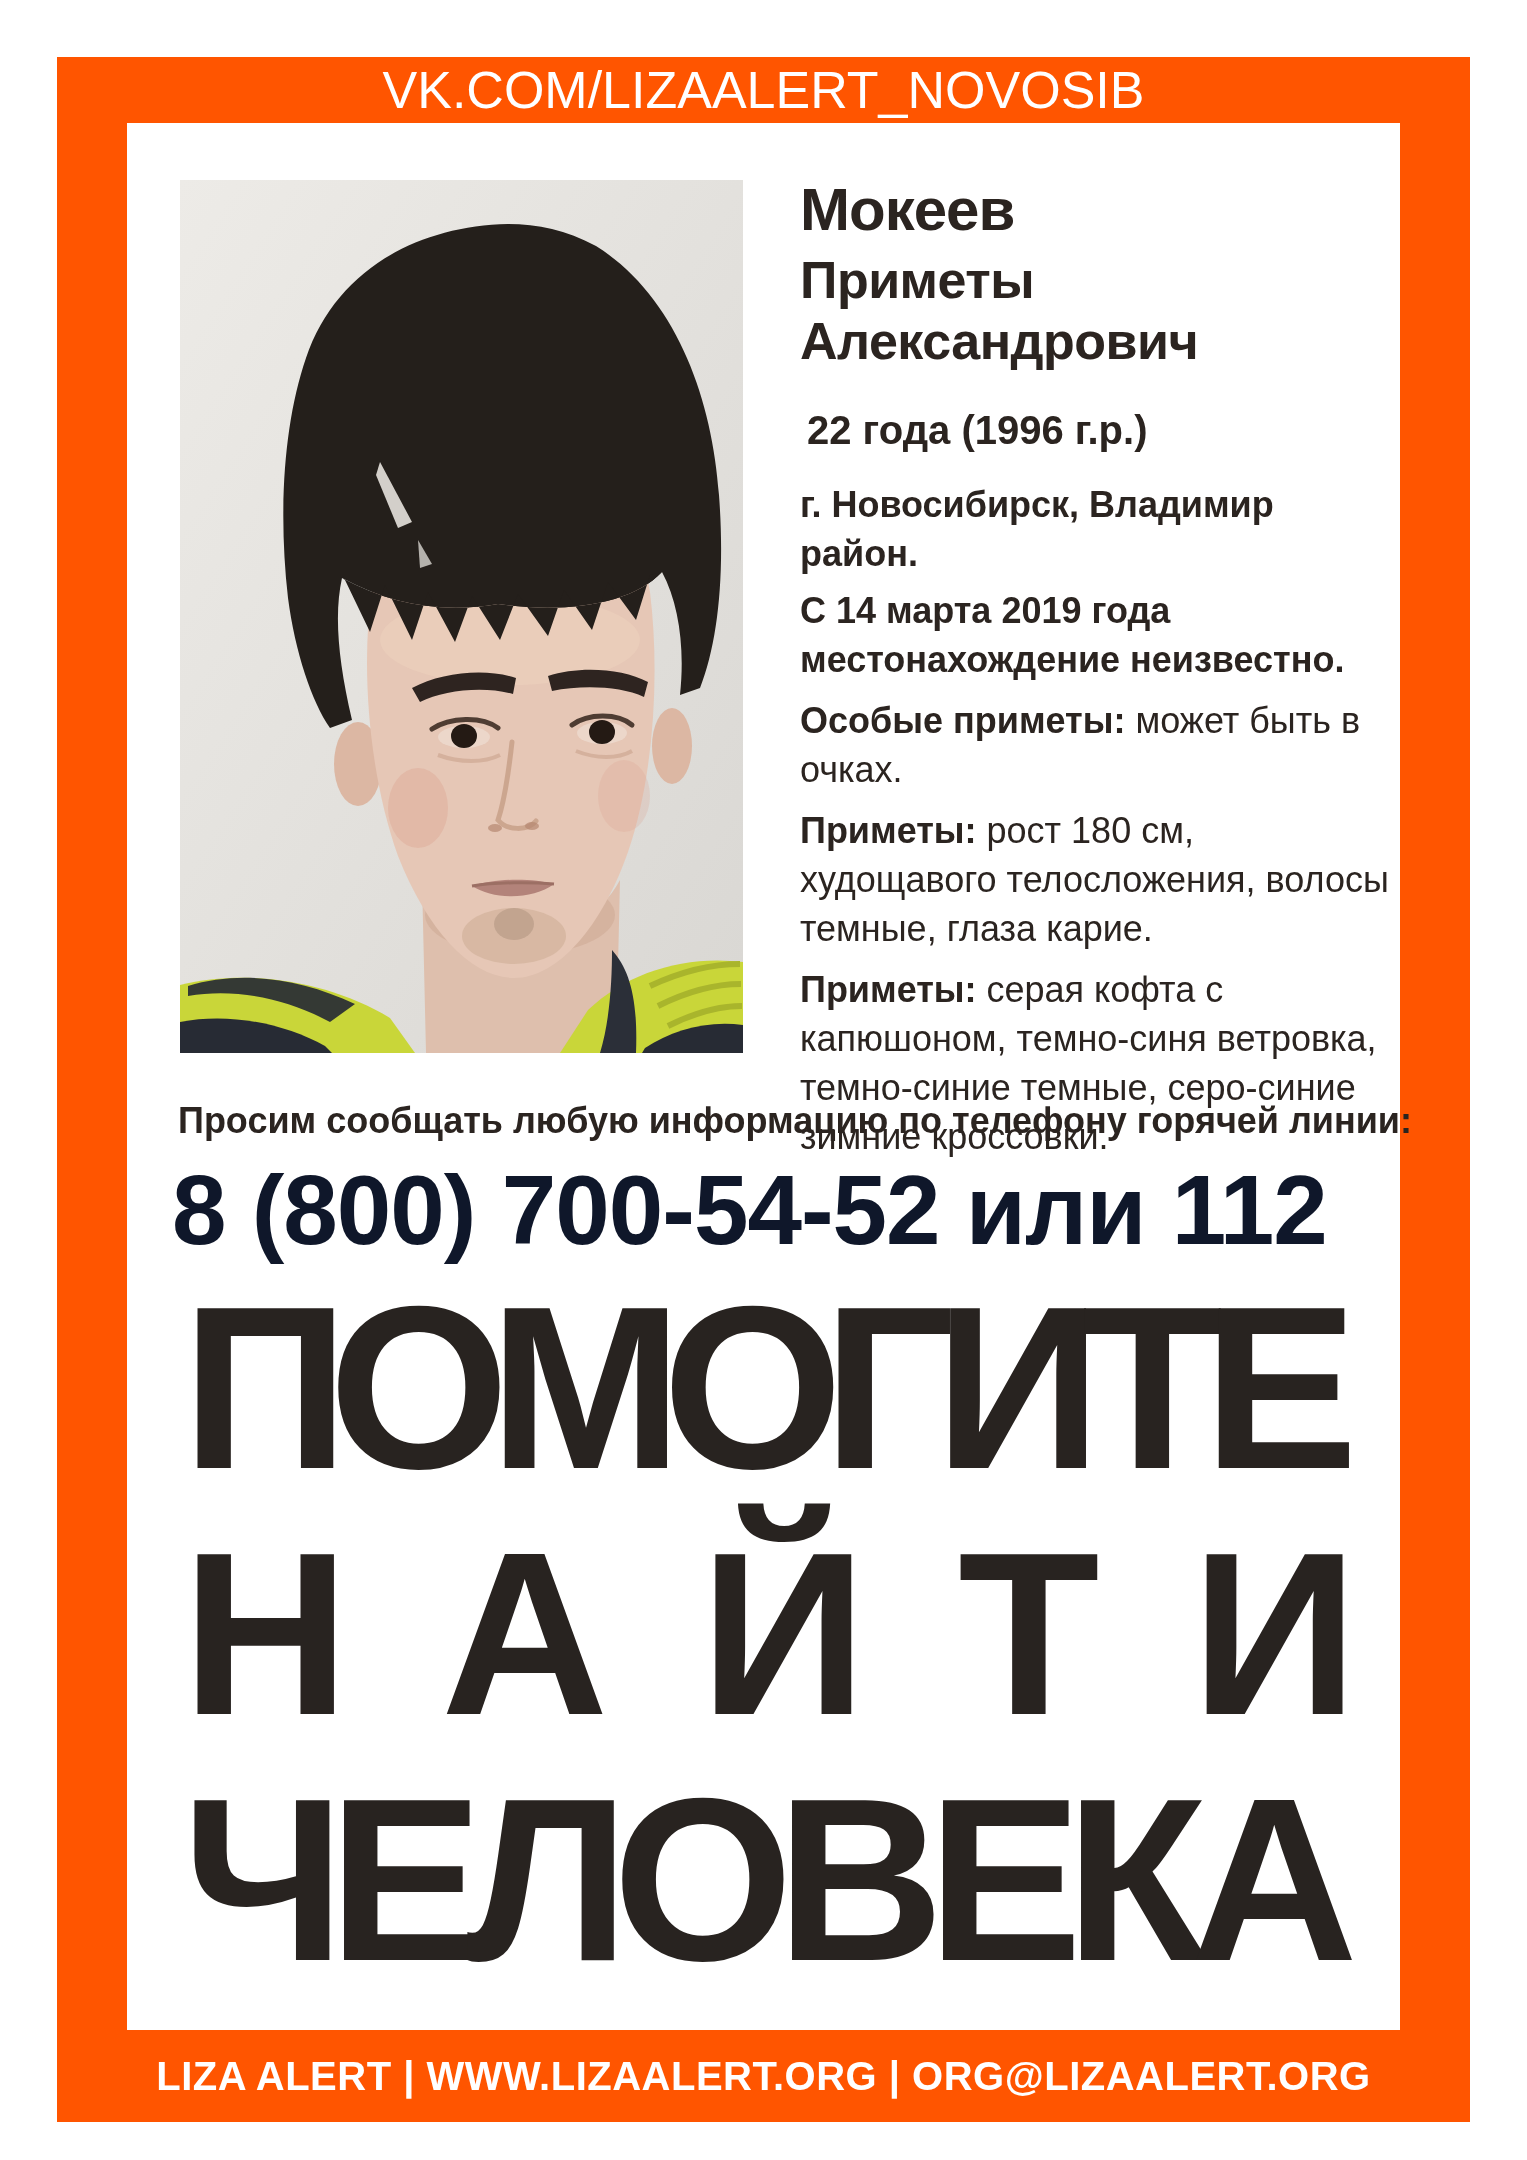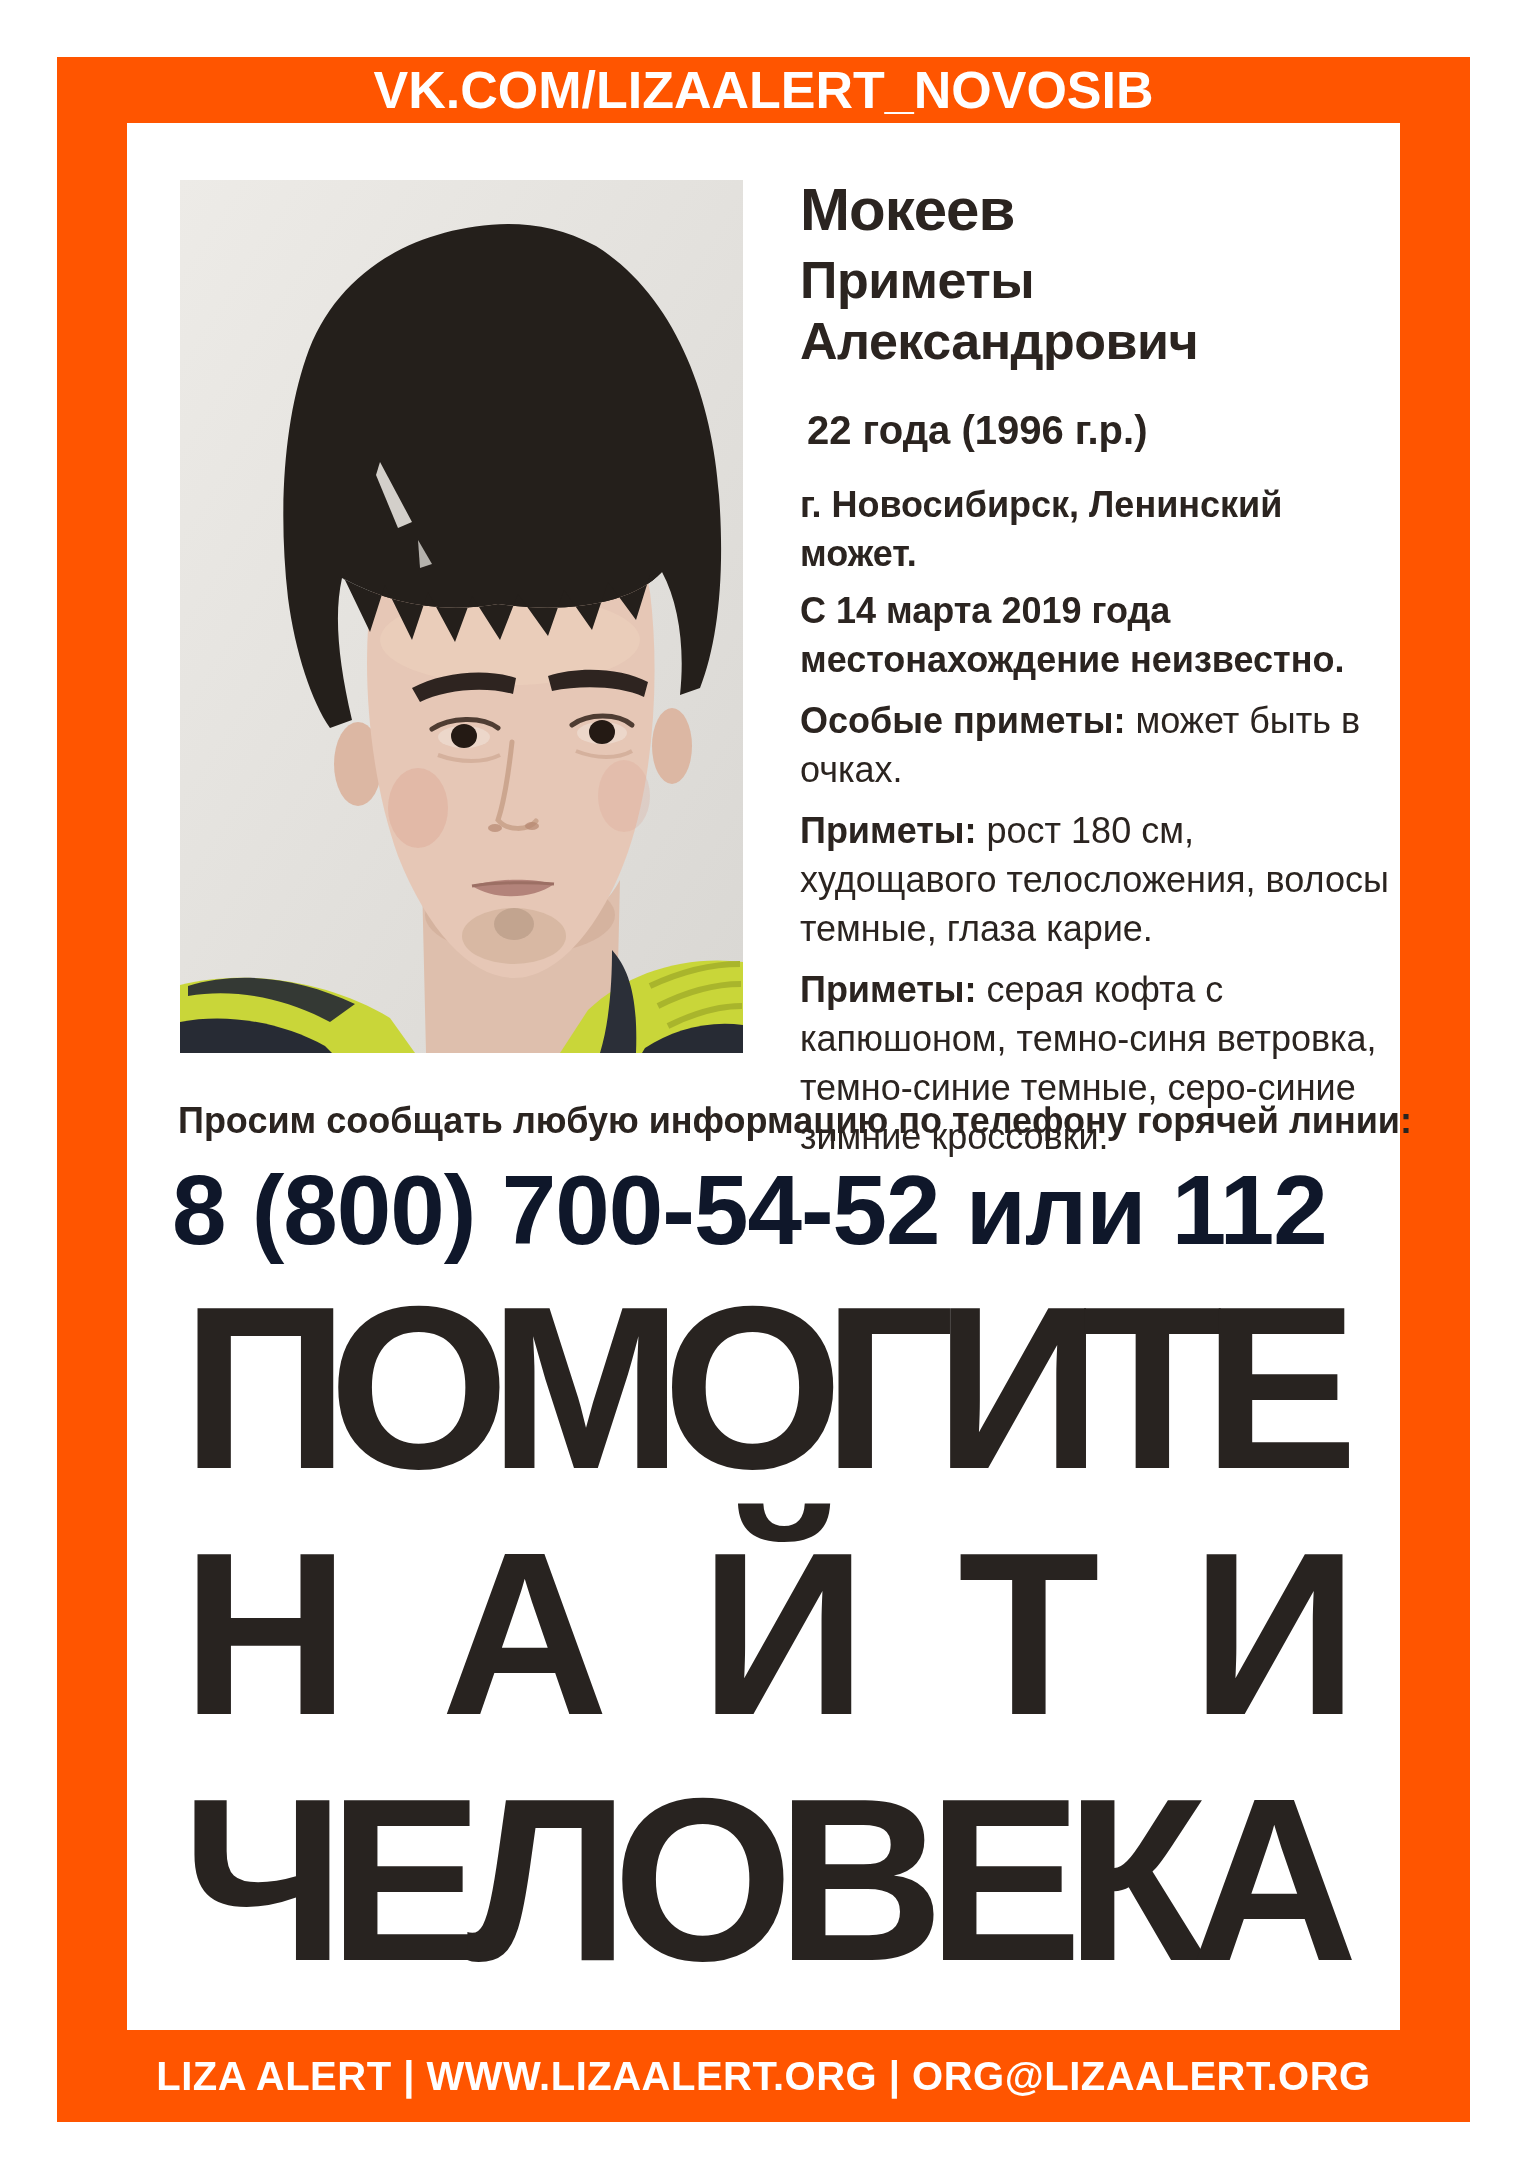--- a/index.html
+++ b/index.html
@@ -13,21 +13,21 @@
   
   .frame{position:absolute;left:57px;top:57px;width:1413px;height:2046px;background:#FF5500;}
   .inner{position:absolute;left:127px;top:123px;width:1273px;height:1907px;background:#ffffff;}
 
   
   .vk-banner{
     position:absolute;left:57px;top:57px;width:1413px;height:66px;
     display:flex;align-items:center;justify-content:center;
   }
   .vk-banner span{
-    color:#ffffff;font-weight:bold;font-size:52px;letter-spacing:0px;line-height:1;
+    color:#ffffff;font-weight:normal;font-size:52px;letter-spacing:0px;line-height:1;
   }
 
   
   .photo{position:absolute;left:180px;top:180px;width:563px;height:873px;}
   .photo svg{display:block;width:563px;height:873px;}
 
   
   .info{position:absolute;left:800px;top:170px;width:600px;color:#2b2420;}
   .last-name{font-size:60px;font-weight:bold;line-height:80px;letter-spacing:-1px;}
   .fname{font-size:52px;font-weight:bold;line-height:61px;letter-spacing:-0.5px;}
@@ -140,21 +140,21 @@
       <ellipse cx="334" cy="756" rx="52" ry="28" fill="#c9a98f" opacity="0.5"></ellipse>
       <ellipse cx="334" cy="744" rx="20" ry="16" fill="#8d7662" opacity="0.3"></ellipse>
     </svg>
   </div>
 
   <div class="info">
     <div class="last-name">Мокеев</div>
     <div class="fname">Приметы</div>
     <div class="fname">Александрович</div>
     <div class="age">22 года (1996 г.р.)</div>
-    <div class="para loc">г. Новосибирск, Ленинский может.</div>
+    <div class="para loc">г. Новосибирск, Владимир район.</div>
     <div class="para loc2">С 14 марта 2019 года местонахождение неизвестно.</div>
     <div class="para mark"><b>Особые приметы:</b><span> может быть в очках.</span></div>
     <div class="para mark"><b>Приметы:</b><span> рост 180 см, худощавого телосложения, волосы темные, глаза карие.</span></div>
     <div class="para mark"><b>Приметы:</b><span> серая кофта с капюшоном, темно-синя ветровка, темно-синие темные, серо-синие зимние кроссовки.</span></div>
   </div>
 
   <div class="hotline">Просим сообщать любую информацию по телефону горячей линии:</div>
   <div class="phone">8 (800) 700-54-52 или 112</div>
 
   <div class="headline-line" id="hl1">

